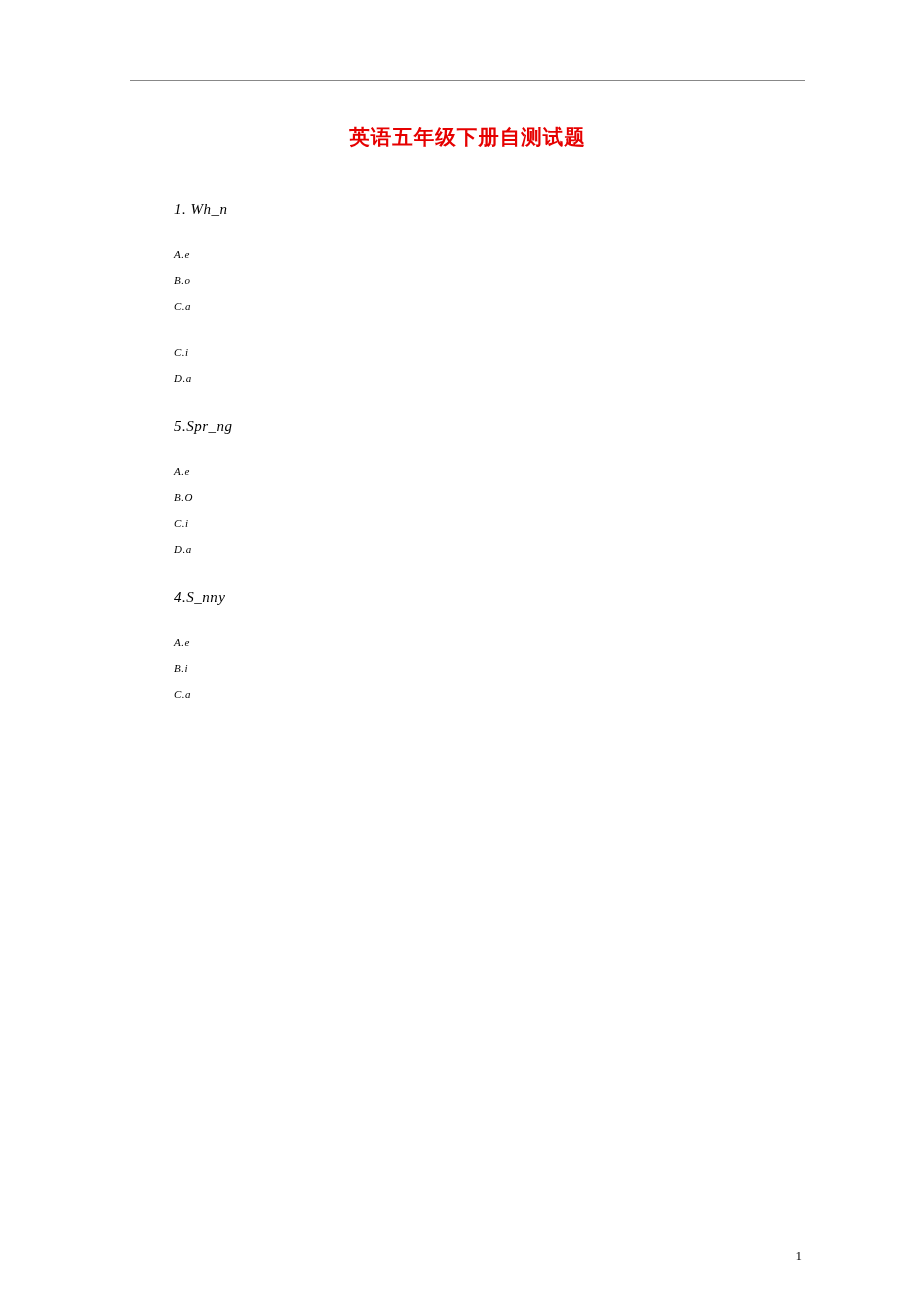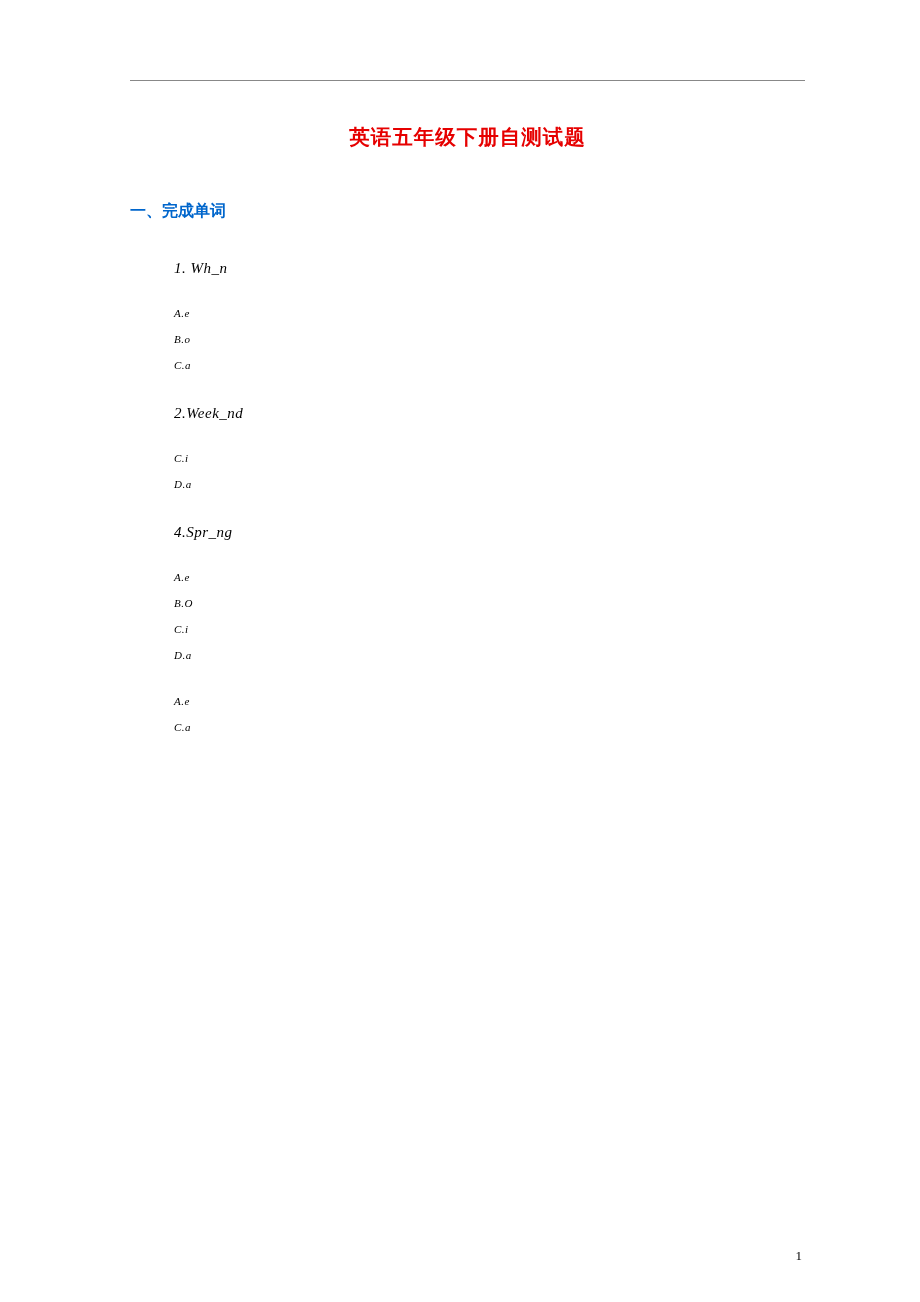--- a/index.html
+++ b/index.html
@@ -65,41 +65,41 @@
     }
   </style>
 </head>
 <body>
 
 <div class="page-container">
   <div class="top-line"></div>
 
   <h1 class="title" style="color:#e60000">英语五年级下册自测试题</h1>
 
-  <h2 class="section-heading" style="color:#0066cc">一、完成单词</h2>
 
   <div id="questions-container">
       <div class="question-block">
         <div class="question-text">1. Wh_n</div>
         <div class="option">A.e</div>
         <div class="option">B.o</div>
         <div class="option">C.a</div>
       </div>
       <div class="question-block">
-        <div class="question-text">2.Week_nd</div>
         <div class="option">C.i</div>
         <div class="option">D.a</div>
       </div>
       <div class="question-block">
-        <div class="question-text">4.Spr_ng</div>
+        <div class="question-text">5.Spr_ng</div>
         <div class="option">A.e</div>
         <div class="option">B.O</div>
         <div class="option">C.i</div>
         <div class="option">D.a</div>
       </div>
       <div class="question-block">
+        <div class="question-text">4.S_nny</div>
         <div class="option">A.e</div>
+        <div class="option">B.i</div>
         <div class="option">C.a</div>
       </div>
     </div>
 </div>
 
 <div class="page-number">1</div>
 
 </body></html>

